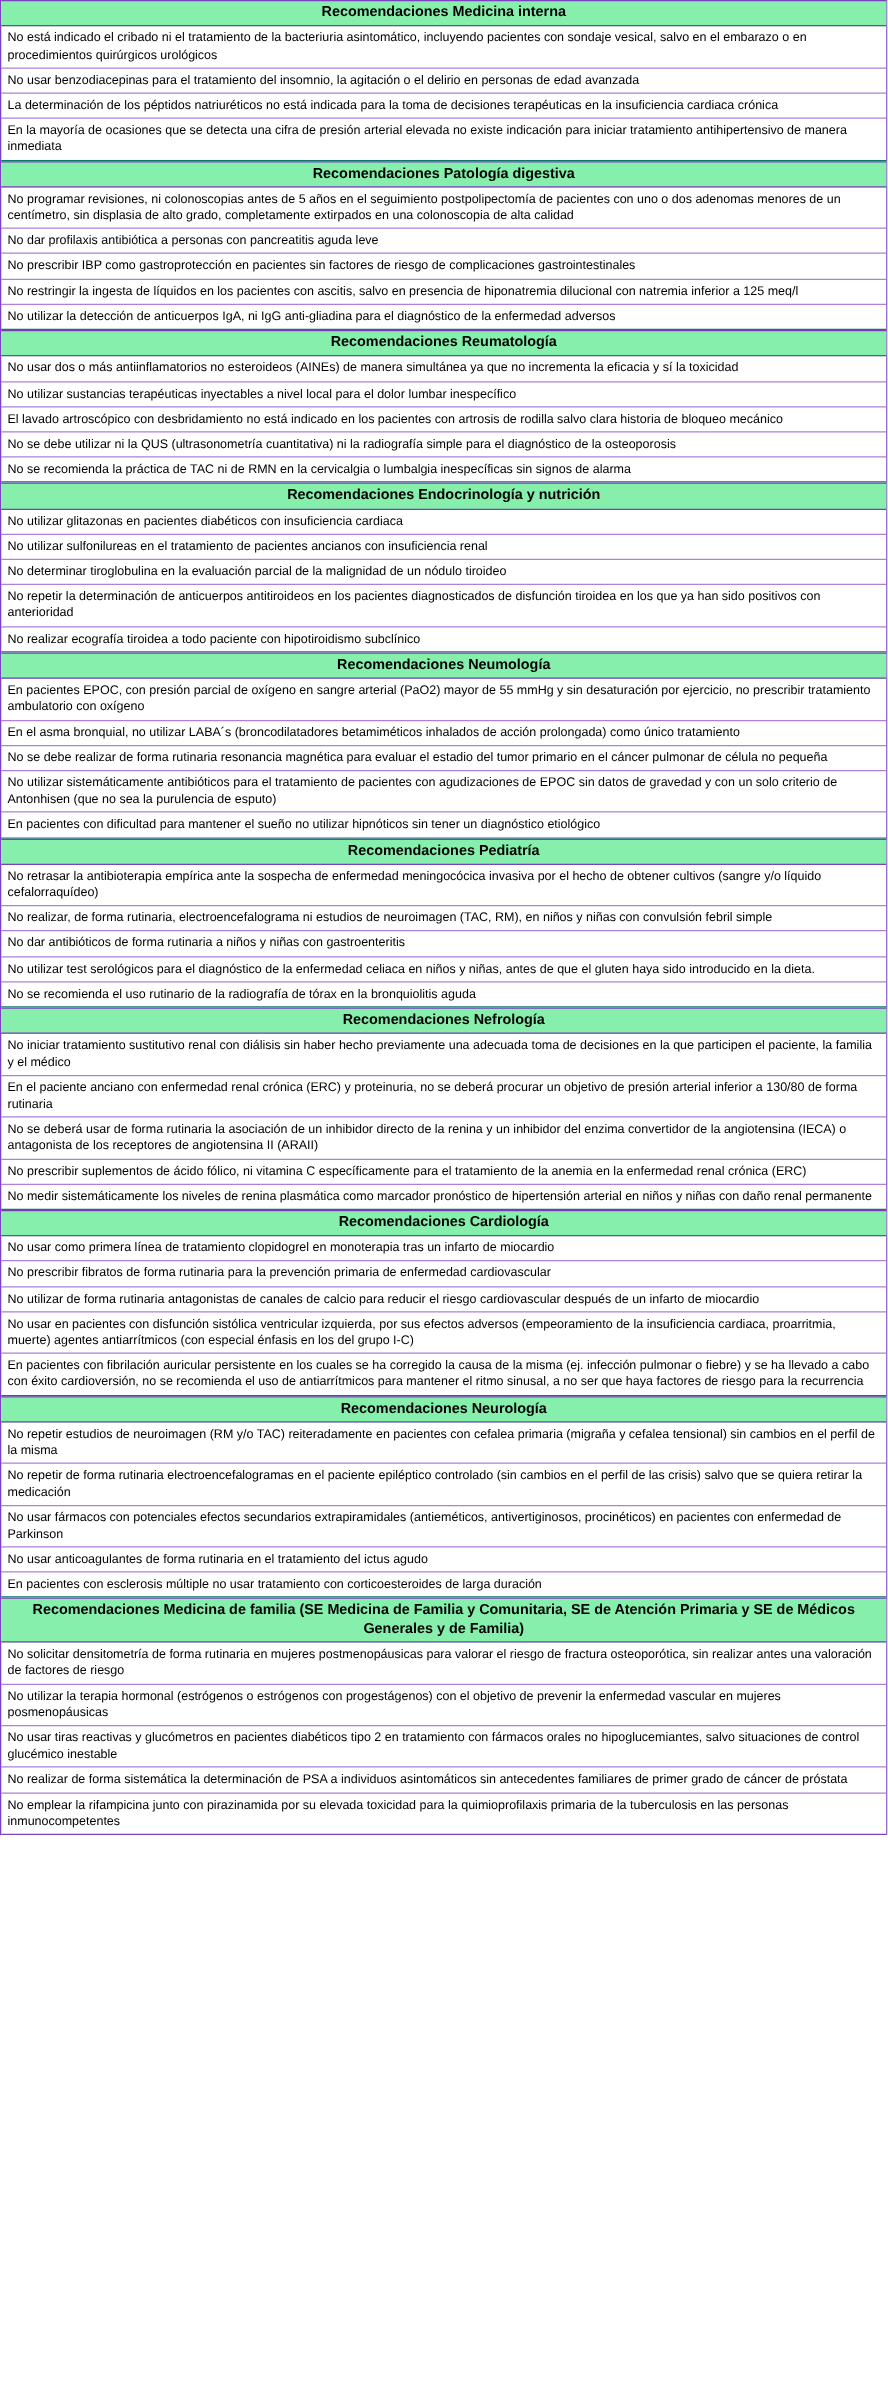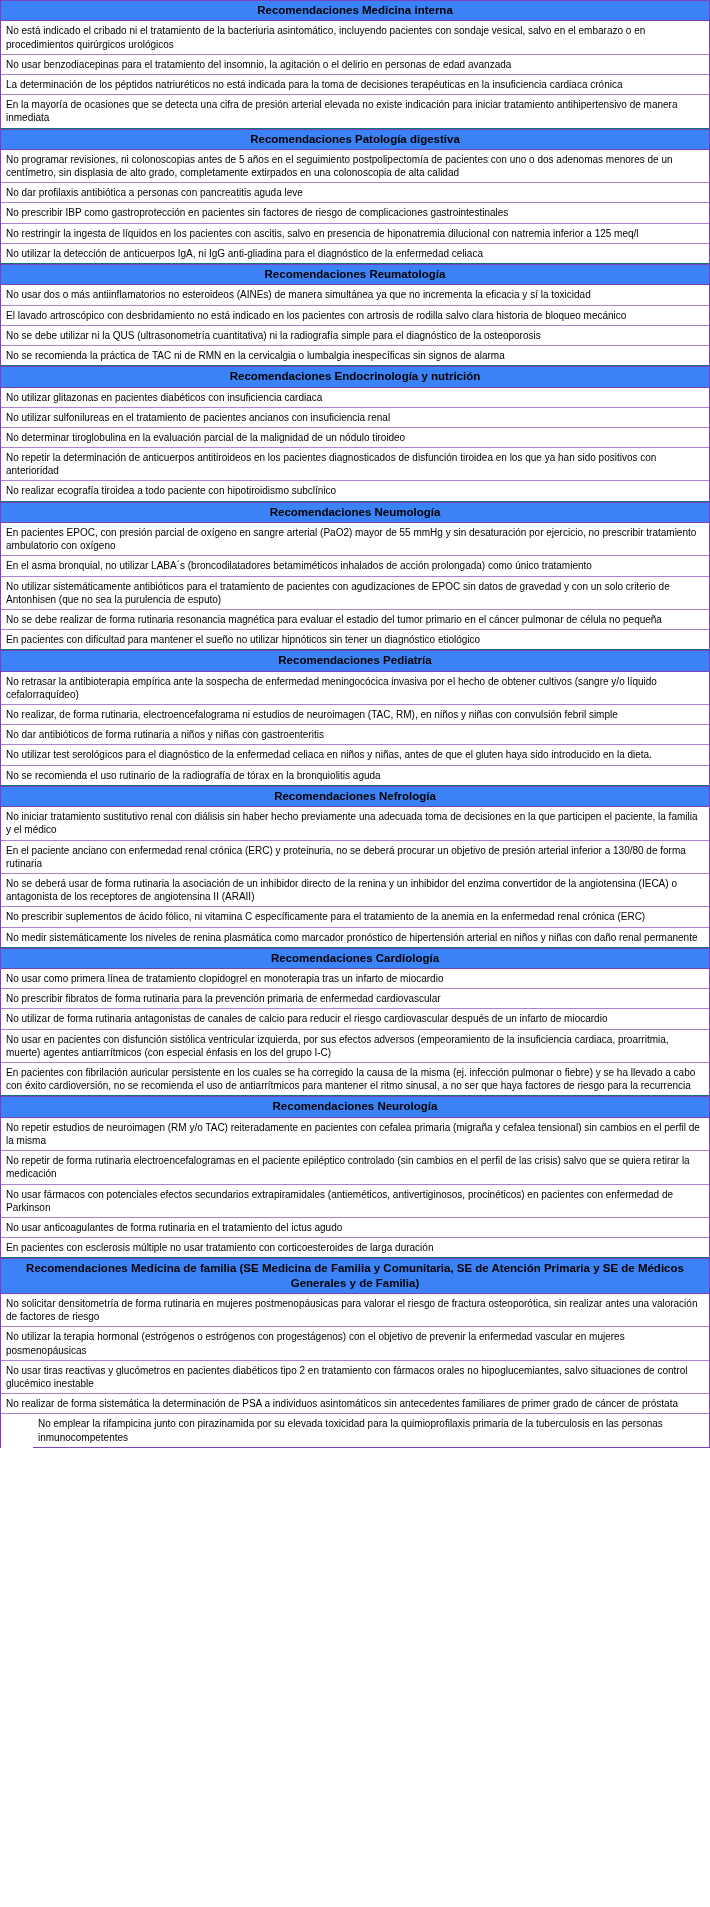--- a/index.html
+++ b/index.html
@@ -18,21 +18,21 @@
     width: 710px;
     box-sizing: border-box;
     border: 1px solid #7b3fbf;
     border-top: none;
     border-bottom: none;
   }
   .section {
     width: 100%;
   }
   .section-header {
-    background: #3b82f6;
+    background: #86efac;
     color: #000000;
     font-weight: bold;
     text-align: center;
     font-size: 11.5px;
     line-height: 1.25;
     padding: 2px 6px 3px 6px;
     box-sizing: border-box;
     border-top: 1px solid #7b3fbf;
     border-bottom: 1px solid #7b3fbf;
   }
@@ -42,63 +42,63 @@
     line-height: 1.32;
     border-bottom: 1px solid #b07fd8;
     font-size: 10px;
     text-align: left;
   }
   .rec:last-child {
     border-bottom: 1px solid #0f766e;
   }
   .section:last-child .rec:last-child {
     border-bottom: 1px solid #7b3fbf;
-    margin-left: 32px;
   }
 </style>
 </head>
 <body>
 
 <div id="doc">
     <div class="section">
       <div class="section-header">Recomendaciones Medicina interna</div>
       <div class="rec">No está indicado el cribado ni el tratamiento de la bacteriuria asintomático, incluyendo pacientes con sondaje vesical, salvo en el embarazo o en procedimientos quirúrgicos urológicos</div>
       <div class="rec">No usar benzodiacepinas para el tratamiento del insomnio, la agitación o el delirio en personas de edad avanzada</div>
       <div class="rec">La determinación de los péptidos natriuréticos no está indicada para la toma de decisiones terapéuticas en la insuficiencia cardiaca crónica</div>
       <div class="rec">En la mayoría de ocasiones que se detecta una cifra de presión arterial elevada no existe indicación para iniciar tratamiento antihipertensivo de manera inmediata</div>
     </div>
     <div class="section">
       <div class="section-header">Recomendaciones Patología digestiva</div>
       <div class="rec">No programar revisiones, ni colonoscopias antes de 5 años en el seguimiento postpolipectomía de pacientes con uno o dos adenomas menores de un centímetro, sin displasia de alto grado, completamente extirpados en una colonoscopia de alta calidad</div>
       <div class="rec">No dar profilaxis antibiótica a personas con pancreatitis aguda leve</div>
       <div class="rec">No prescribir IBP como gastroprotección en pacientes sin factores de riesgo de complicaciones gastrointestinales</div>
       <div class="rec">No restringir la ingesta de líquidos en los pacientes con ascitis, salvo en presencia de hiponatremia dilucional con natremia inferior a 125 meq/l</div>
-      <div class="rec">No utilizar la detección de anticuerpos IgA, ni IgG anti-gliadina para el diagnóstico de la enfermedad celiaca</div>
+      <div class="rec">No utilizar la detección de anticuerpos IgA, ni IgG anti-gliadina para el diagnóstico de la enfermedad adversos</div>
     </div>
     <div class="section">
       <div class="section-header">Recomendaciones Reumatología</div>
       <div class="rec">No usar dos o más antiinflamatorios no esteroideos (AINEs) de manera simultánea ya que no incrementa la eficacia y sí la toxicidad</div>
+      <div class="rec">No utilizar sustancias terapéuticas inyectables a nivel local para el dolor lumbar inespecífico</div>
       <div class="rec">El lavado artroscópico con desbridamiento no está indicado en los pacientes con artrosis de rodilla salvo clara historia de bloqueo mecánico</div>
       <div class="rec">No se debe utilizar ni la QUS (ultrasonometría cuantitativa) ni la radiografía simple para el diagnóstico de la osteoporosis</div>
       <div class="rec">No se recomienda la práctica de TAC ni de RMN en la cervicalgia o lumbalgia inespecíficas sin signos de alarma</div>
     </div>
     <div class="section">
       <div class="section-header">Recomendaciones Endocrinología y nutrición</div>
       <div class="rec">No utilizar glitazonas en pacientes diabéticos con insuficiencia cardiaca</div>
       <div class="rec">No utilizar sulfonilureas en el tratamiento de pacientes ancianos con insuficiencia renal</div>
       <div class="rec">No determinar tiroglobulina en la evaluación parcial de la malignidad de un nódulo tiroideo</div>
       <div class="rec">No repetir la determinación de anticuerpos antitiroideos en los pacientes diagnosticados de disfunción tiroidea en los que ya han sido positivos con anterioridad</div>
       <div class="rec">No realizar ecografía tiroidea a todo paciente con hipotiroidismo subclínico</div>
     </div>
     <div class="section">
       <div class="section-header">Recomendaciones Neumología</div>
       <div class="rec">En pacientes EPOC, con presión parcial de oxígeno en sangre arterial (PaO2) mayor de 55 mmHg y sin desaturación por ejercicio, no prescribir tratamiento ambulatorio con oxígeno</div>
       <div class="rec">En el asma bronquial, no utilizar LABA´s (broncodilatadores betamiméticos inhalados de acción prolongada) como único tratamiento</div>
+      <div class="rec">No se debe realizar de forma rutinaria resonancia magnética para evaluar el estadio del tumor primario en el cáncer pulmonar de célula no pequeña</div>
       <div class="rec">No utilizar sistemáticamente antibióticos para el tratamiento de pacientes con agudizaciones de EPOC sin datos de gravedad y con un solo criterio de Antonhisen (que no sea la purulencia de esputo)</div>
-      <div class="rec">No se debe realizar de forma rutinaria resonancia magnética para evaluar el estadio del tumor primario en el cáncer pulmonar de célula no pequeña</div>
       <div class="rec">En pacientes con dificultad para mantener el sueño no utilizar hipnóticos sin tener un diagnóstico etiológico</div>
     </div>
     <div class="section">
       <div class="section-header">Recomendaciones Pediatría</div>
       <div class="rec">No retrasar la antibioterapia empírica ante la sospecha de enfermedad meningocócica invasiva por el hecho de obtener cultivos (sangre y/o líquido cefalorraquídeo)</div>
       <div class="rec">No realizar, de forma rutinaria, electroencefalograma ni estudios de neuroimagen (TAC, RM), en niños y niñas con convulsión febril simple</div>
       <div class="rec">No dar antibióticos de forma rutinaria a niños y niñas con gastroenteritis</div>
       <div class="rec">No utilizar test serológicos para el diagnóstico de la enfermedad celiaca en niños y niñas, antes de que el gluten haya sido introducido en la dieta.</div>
       <div class="rec">No se recomienda el uso rutinario de la radiografía de tórax en la bronquiolitis aguda</div>
     </div>

